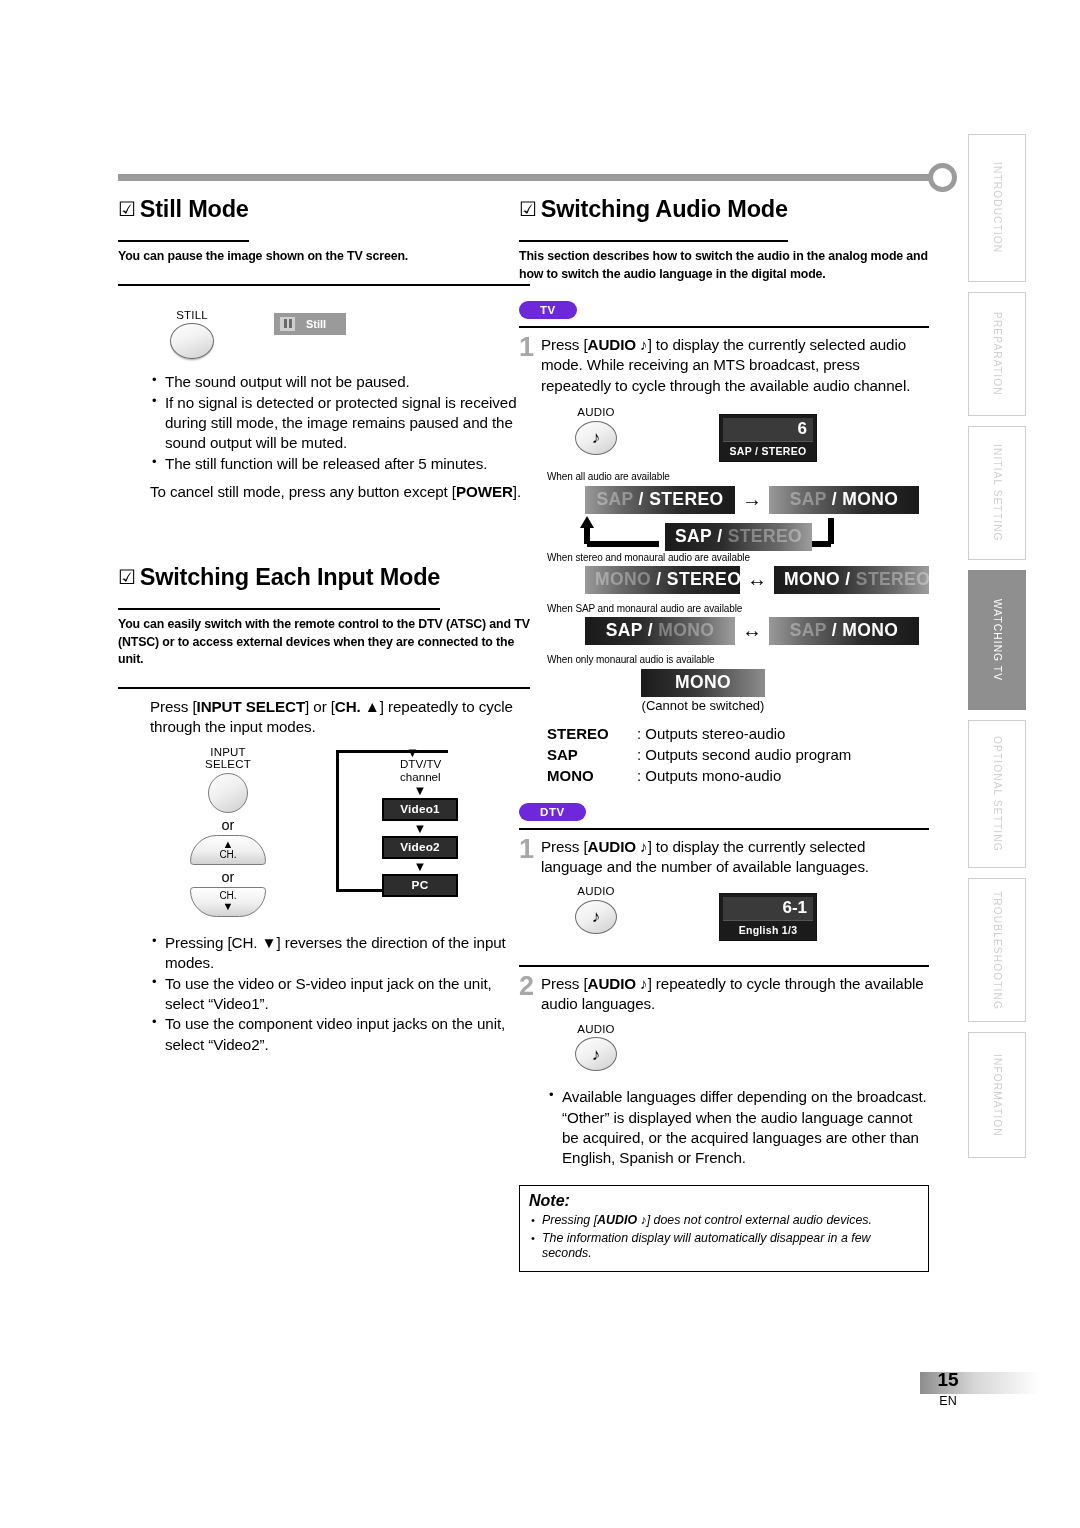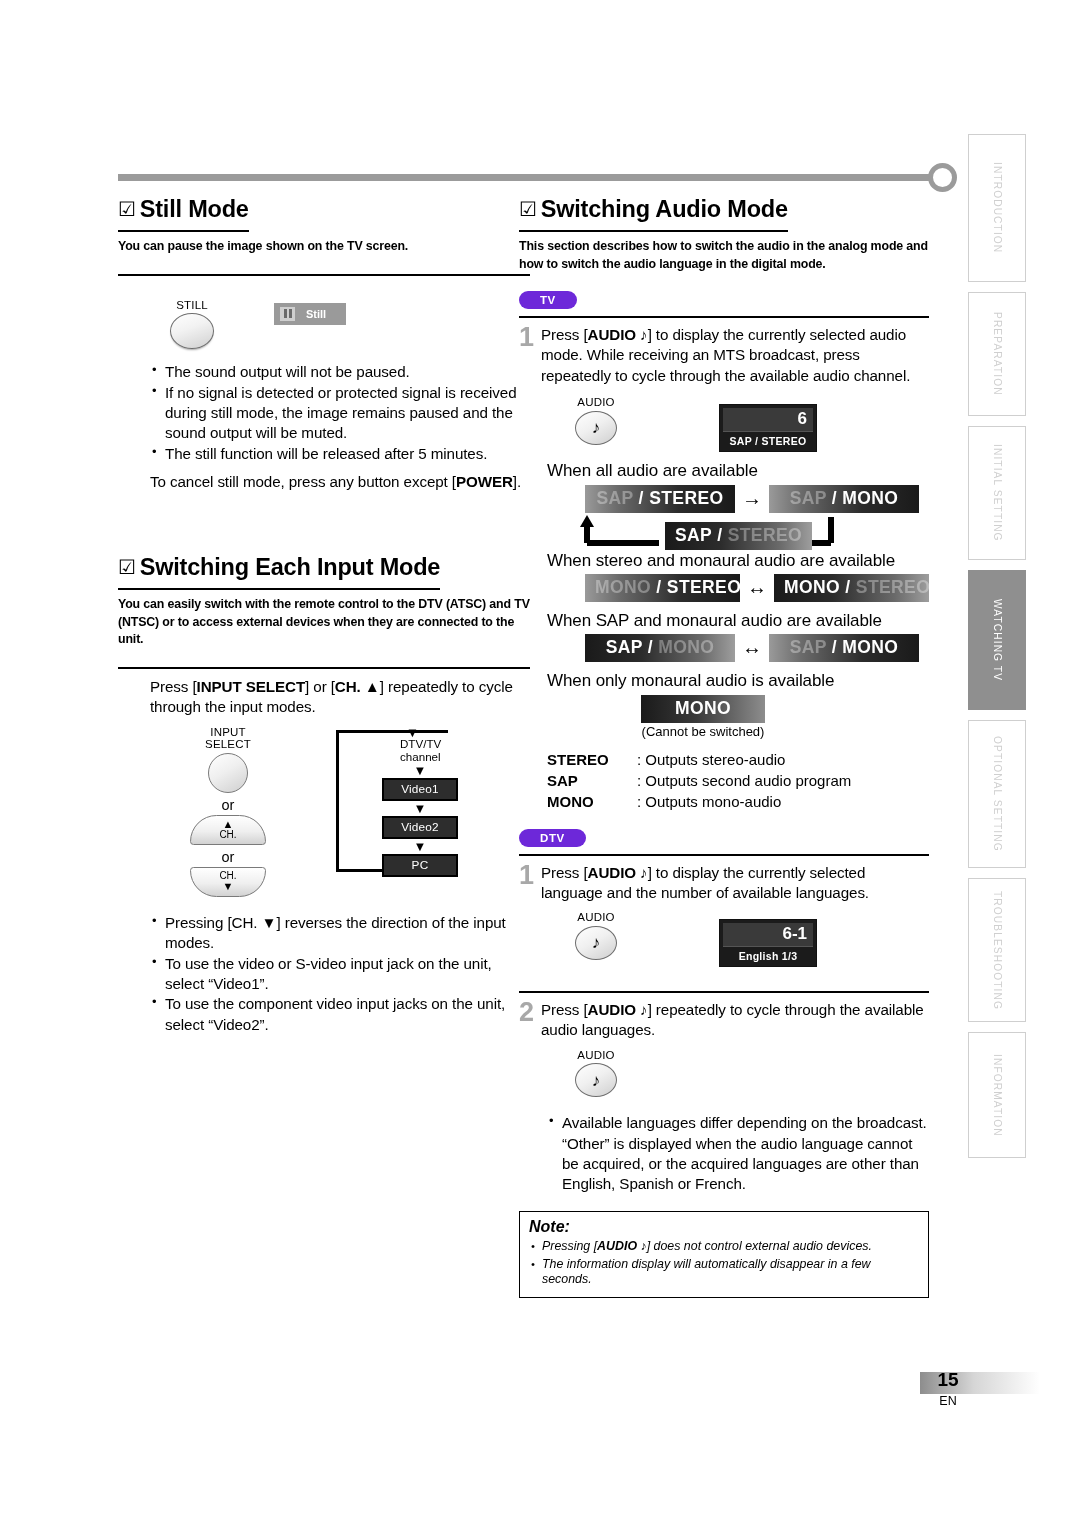--- a/index.html
+++ b/index.html
@@ -25,21 +25,21 @@
   }
 
   
   .col-left  { position: absolute; left: 118px;  top: 196px; width: 412px; }
   .col-right { position: absolute; left: 519px;  top: 196px; width: 410px; }
 
   
   .h-main {
     font-size: 23.5px; font-weight: bold; letter-spacing: -0.2px;
     border-bottom: 2.5px solid #000; display: inline-block;
-    padding-bottom: 7px; white-space: nowrap;
+    padding-bottom: 17px; white-space: nowrap;
   }
   .h-main .chk {
     font-size: 20px; font-weight: normal; margin-right: 4px;
     position: relative; top: -1px;
   }
   .h-sub {
     font-size: 12.4px; font-weight: bold; line-height: 1.42;
     margin-top: 6px; letter-spacing: -0.15px;
   }
 
@@ -122,21 +122,21 @@
     position: absolute; left: 4px; top: 4px; width: 112px; height: 142px;
     border-left: 3px solid #000; border-top: 3px solid #000; border-bottom: 3px solid #000;
   }
   .flow-col {
     position: absolute; left: 36px; top: 0; width: 104px;
     display: flex; flex-direction: column; align-items: center;
   }
   .flow-top-txt { font-size: 11.6px; margin-top: 11px; padding-left: 32px; }
   .flow-box {
     width: 76px; background: #2d2d2d; color: #fff;
-    font-size: 11.8px; font-weight: normal; text-align: center;
+    font-size: 11.8px; font-weight: bold; text-align: center;
     padding: 2px 0 3px; border: 2px solid #000; letter-spacing: 0.2px;
   }
   .flow-arrow { font-size: 13px; line-height: 1; margin: 1px 0; font-weight: bold; }
   .flow-head {
     position: absolute; left: 74px; top: 0px;
     font-size: 13px; font-weight: bold; line-height: 1;
   }
 
   
   .pill {
@@ -150,21 +150,21 @@
   .audio-osd .num {
     background: #3a3a3a; color: #fff; font-size: 17px; font-weight: bold;
     text-align: right; padding: 1px 6px 2px; border-bottom: 1px solid #555;
   }
   .audio-osd .sub {
     color: #fff; font-size: 10.5px; font-weight: bold; text-align: center;
     padding: 3px 0 1px; letter-spacing: 0.3px;
   }
 
   
-  .mode-line { font-size: 17px; margin-top: 9px; letter-spacing: -0.1px; }
+  .mode-line { font-size: 10px; margin-top: 9px; letter-spacing: -0.1px; }
   .chip {
     display: inline-block; color: #fff;
     font-size: 17.5px; font-weight: bold; letter-spacing: 0.4px;
     padding: 3px 10px 4px; min-width: 150px; text-align: center;
     white-space: nowrap;
   }
   .chip .dim { color: rgba(255,255,255,0.33); }
   .g-ltr { background: linear-gradient(90deg,#9a9a9a 0%, #6a6a6a 22%, #2c2c2c 62%, #1a1a1a 100%); }
   .g-rtl { background: linear-gradient(90deg,#1a1a1a 0%, #2c2c2c 38%, #6a6a6a 78%, #9e9e9e 100%); }
   .g-dark { background: linear-gradient(90deg,#1a1a1a 0%, #3a3a3a 45%, #8d8d8d 100%); }

